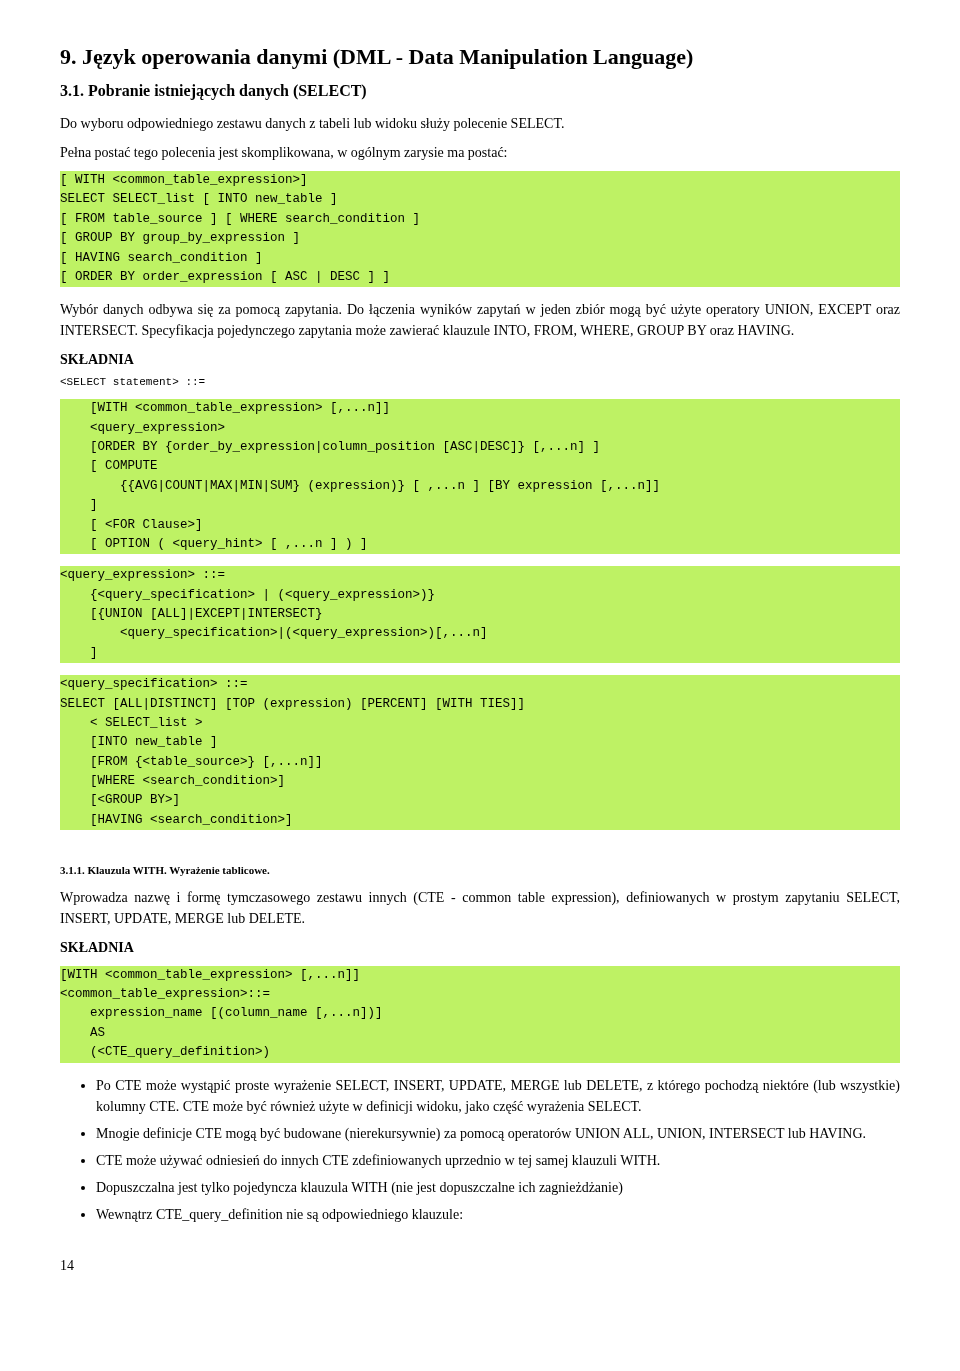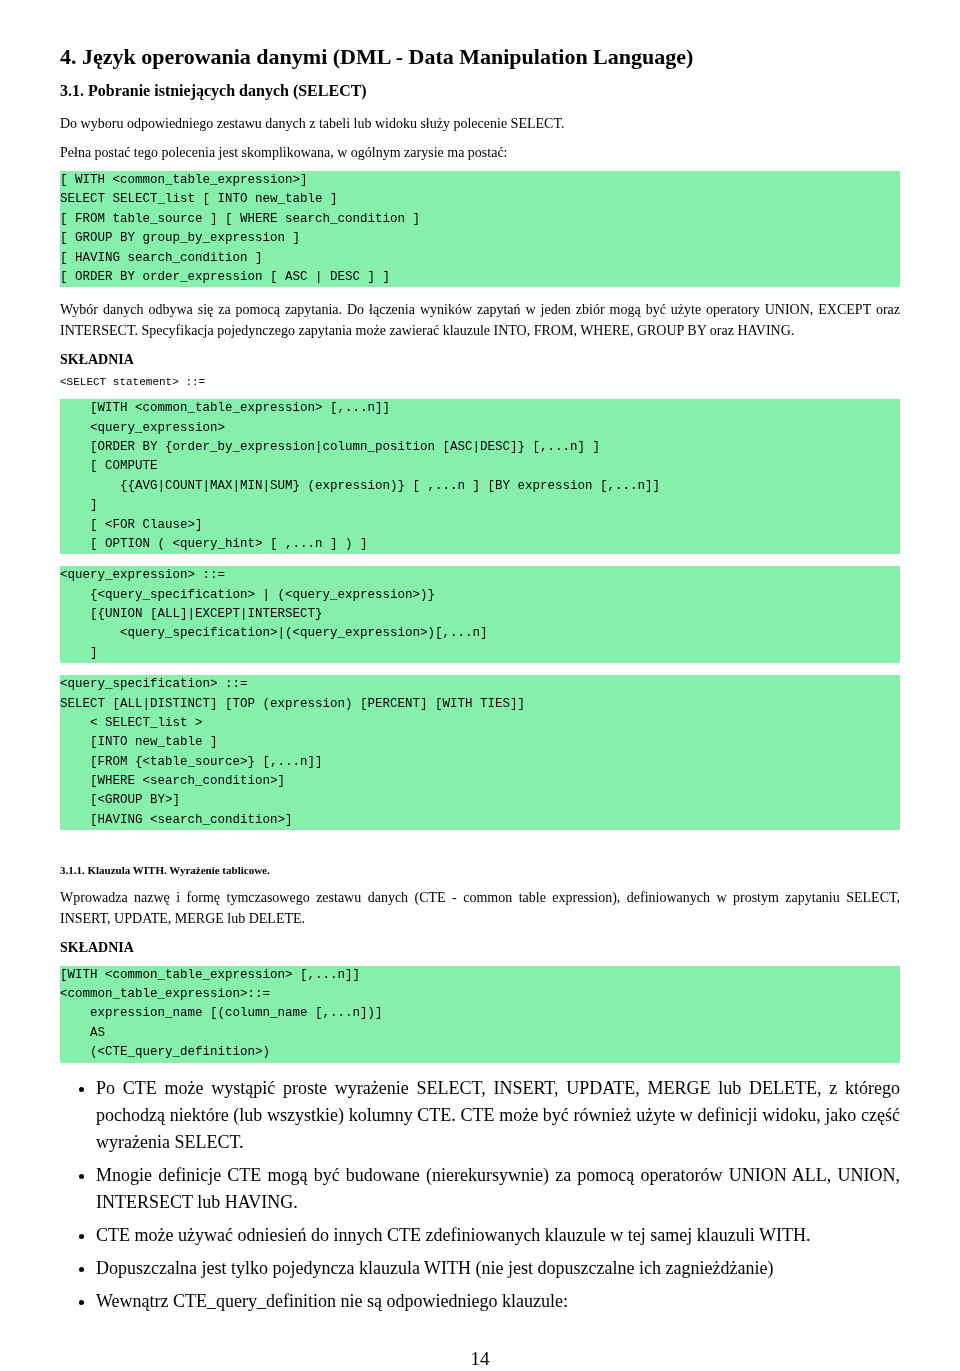--- a/index.html
+++ b/index.html
@@ -31,56 +31,55 @@
       margin-bottom: 8px;
     }
     p.body-text {
       margin-bottom: 8px;
       font-size: 14px;
       text-align: justify;
     }
     pre.code-block {
       font-family: 'Courier New', Courier, monospace;
       font-size: 12.5px;
-      background: #86efac;
+      background: #bef264;
       line-height: 1.55;
       margin: 8px 0 12px 0;
       white-space: pre;
       overflow-x: auto;
     }
     ul.bullet-list {
       margin: 8px 0 8px 36px;
       list-style-type: disc;
     }
     ul.bullet-list li {
       margin-bottom: 6px;
-      font-size: 18px;
+      font-size: 14px;
       text-align: justify;
     }
     .page-number {
-      text-align: center;
       margin-top: 30px;
-      font-size: 19px;
+      font-size: 14px;
     }
     .skladnia-label {
       font-weight: bold;
       font-family: 'Times New Roman', Times, serif;
       font-size: 14px;
     }
     .with-syntax {
       font-family: 'Courier New', Courier, monospace;
       font-size: 11px;
       margin: 4px 0 8px 0;
       line-height: 1.55;
     }
   </style>
 </head>
 <body>
 
-<h1 class="main-title">4. Język operowania danymi (DML - Data Manipulation Language)</h1>
+<h1 class="main-title">9. Język operowania danymi (DML - Data Manipulation Language)</h1>
 
 <h2 class="section-title">3.1.    Pobranie istniejących danych (SELECT)</h2>
 
 <p class="body-text">Do wyboru odpowiedniego zestawu danych z tabeli lub widoku służy polecenie SELECT.</p>
 
 <p class="body-text">Pełna postać tego polecenia jest skomplikowana, w ogólnym zarysie ma postać:</p>
 
 <pre class="code-block">[ WITH &lt;common_table_expression&gt;]
 SELECT SELECT_list [ INTO new_table ]
 [ FROM table_source ] [ WHERE search_condition ]
@@ -111,29 +110,29 @@
 SELECT [ALL|DISTINCT] [TOP (expression) [PERCENT] [WITH TIES]]
     &lt; SELECT_list &gt;
     [INTO new_table ]
     [FROM {&lt;table_source&gt;} [,...n]]
     [WHERE &lt;search_condition&gt;]
     [&lt;GROUP BY&gt;]
     [HAVING &lt;search_condition&gt;]</pre>
 
 <h3 class="subsection-title">3.1.1. Klauzula WITH. Wyrażenie tablicowe.</h3>
 
-<p class="body-text"><span>Wprowadza nazwę i formę tymczasowego zestawu danych (CTE - common table expression), definiowanych w prostym zapytaniu SELECT, INSERT, UPDATE, MERGE lub DELETE.</span></p>
+<p class="body-text"><span>Wprowadza nazwę i formę tymczasowego zestawu innych (CTE - common table expression), definiowanych w prostym zapytaniu SELECT, INSERT, UPDATE, MERGE lub DELETE.</span></p>
 <p class="skladnia-label">SKŁADNIA</p>
 <pre class="code-block">[WITH &lt;common_table_expression&gt; [,...n]]
 &lt;common_table_expression&gt;::=
     expression_name [(column_name [,...n])]
     AS
     (&lt;CTE_query_definition&gt;)</pre>
 
 <ul class="bullet-list">
   <li>Po CTE może wystąpić proste wyrażenie SELECT, INSERT, UPDATE, MERGE lub DELETE, z którego pochodzą niektóre (lub wszystkie) kolumny CTE. CTE może być również użyte w definicji widoku, jako część wyrażenia SELECT.</li>
   <li>Mnogie definicje CTE mogą być budowane (nierekursywnie) za pomocą operatorów UNION ALL, UNION, INTERSECT lub HAVING.</li>
-  <li>CTE może używać odniesień do innych CTE zdefiniowanych klauzule w tej samej klauzuli WITH.</li>
+  <li>CTE może używać odniesień do innych CTE zdefiniowanych uprzednio w tej samej klauzuli WITH.</li>
   <li>Dopuszczalna jest tylko pojedyncza klauzula WITH (nie jest dopuszczalne ich zagnieżdżanie)</li>
   <li>Wewnątrz CTE_query_definition nie są odpowiedniego klauzule:</li>
 </ul>
 
 <p class="page-number">14</p>
 
 </body></html>

